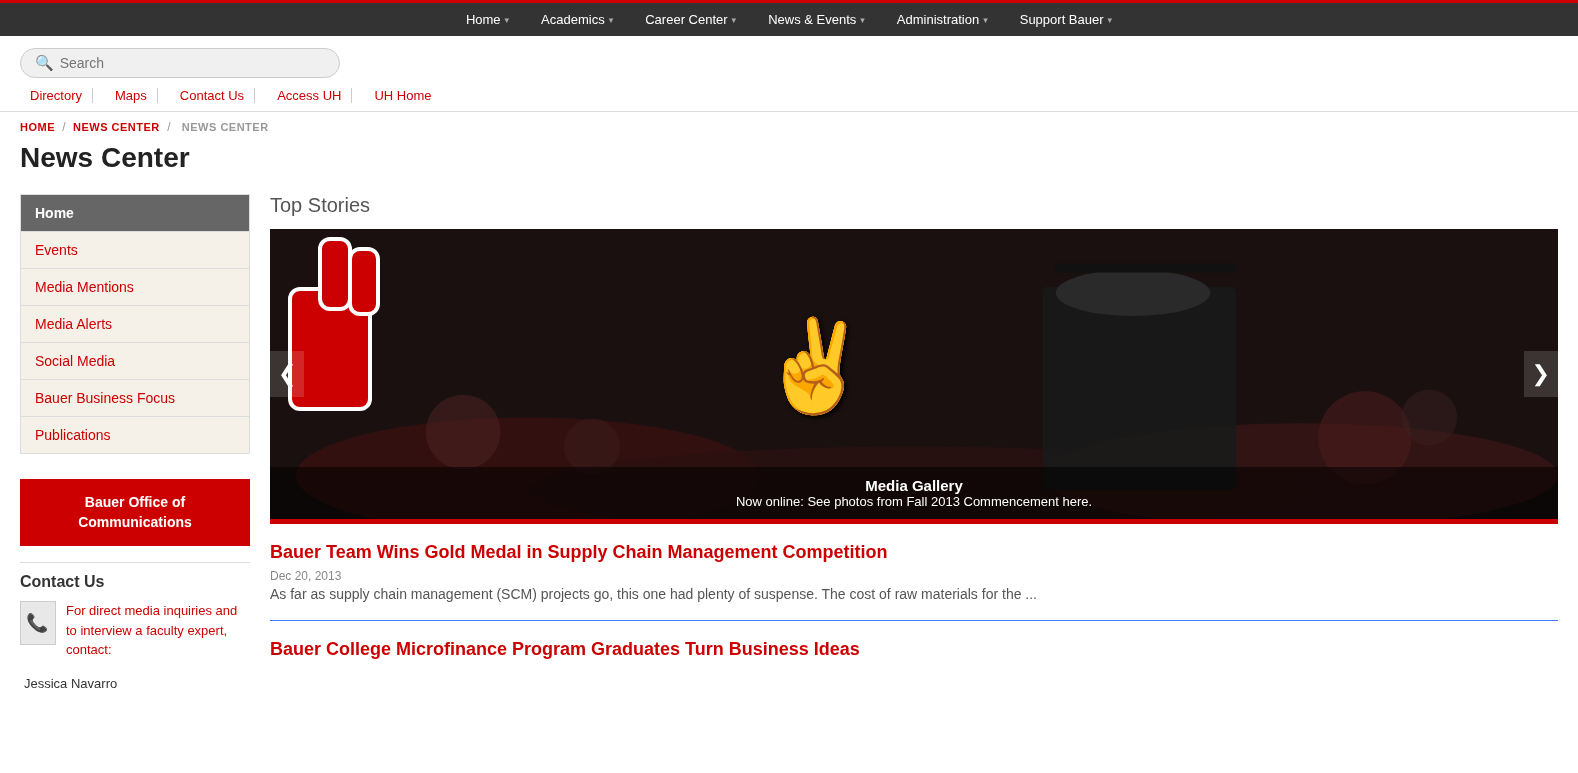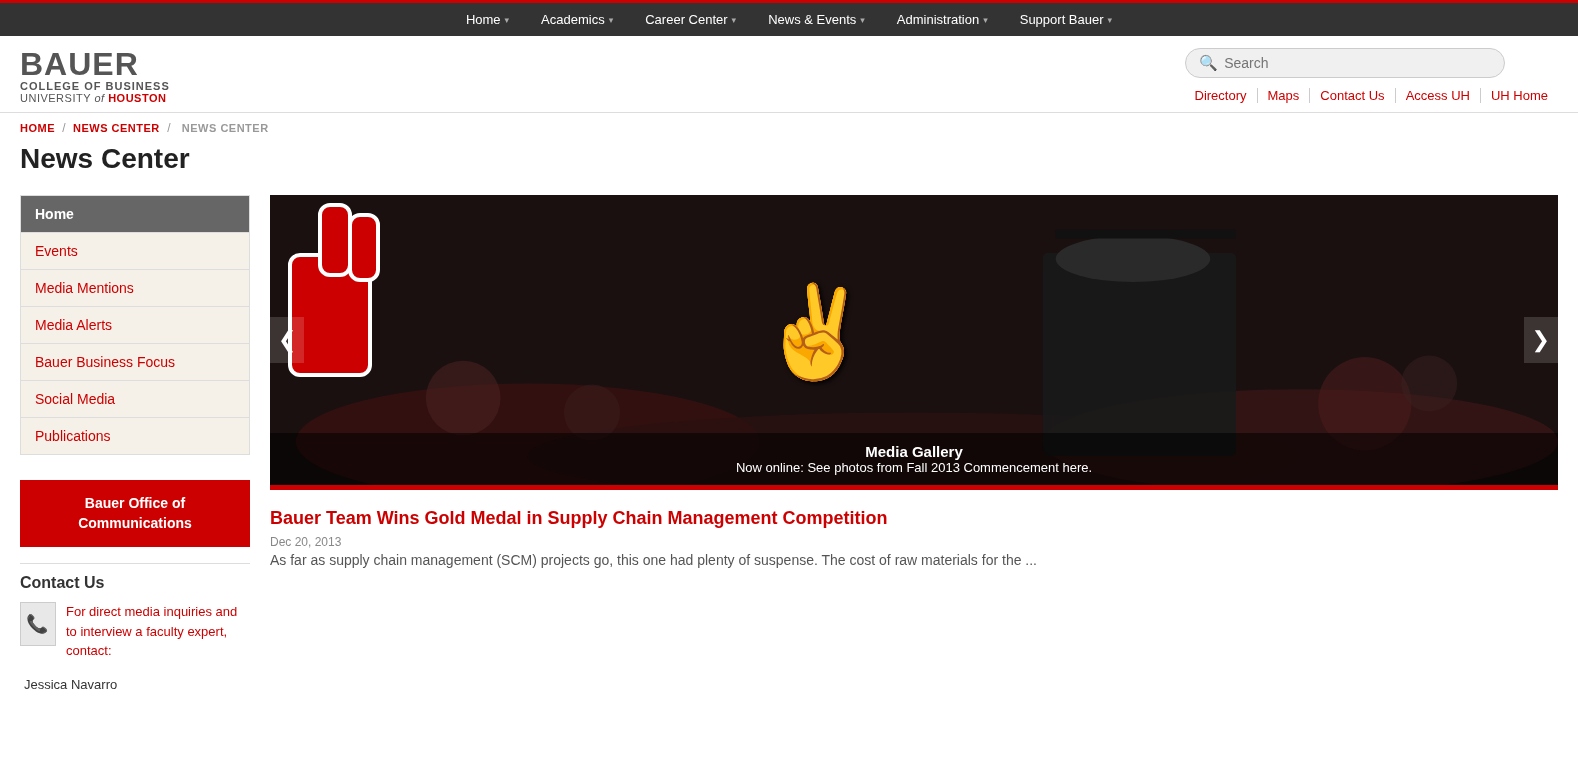--- a/index.html
+++ b/index.html
@@ -84,21 +84,21 @@
       width: 280px;
     }
     .search-icon-wrap {
       color: #999;
       margin-right: 6px;
       font-size: 15px;
     }
     .header-links {
       display: flex;
       justify-content: space-between;
-      gap: 0;
+      gap: 12px;
       font-size: 13px;
     }
     .header-links a {
       color: #cc0000;
       text-decoration: none;
       padding: 0 10px;
       border-right: 1px solid #ccc;
     }
     .header-links a:last-child { border-right: none; }
 
@@ -339,27 +339,20 @@
       <li>
         <a href="#">Administration <span class="dropdown-arrow">▾</span></a>
       </li>
       <li>
         <a href="#">Support Bauer <span class="dropdown-arrow">▾</span></a>
       </li>
     </ul>
 </nav>
 
 <div class="header">
-  <div class="logo-area">
-    <div class="logo-bauer">BAUER</div>
-    <div class="logo-college">COLLEGE OF BUSINESS</div>
-    <div class="logo-university">
-      <span>UNIVERSITY</span> <span style="font-style:italic">of</span> <span class="logo-houston">HOUSTON</span>
-    </div>
-  </div>
   <div class="header-right">
     <div class="search-bar">
       <span class="search-icon-wrap">🔍</span>
       <input type="text" placeholder="Search" style="">
     </div>
     <div class="header-links" id="header-links-list">
     <a href="#">Directory</a>
         <a href="#">Maps</a>
         <a href="#">Contact Us</a>
         <a href="#">Access UH</a>
@@ -381,38 +374,39 @@
 </div>
 
 <div class="page-content">
 
   <div class="sidebar">
     <nav class="sidebar-nav" id="sidebar-nav-list">
         <a href="#" class="sidebar-nav-item active">Home</a>
         <a href="#" class="sidebar-nav-item">Events</a>
         <a href="#" class="sidebar-nav-item">Media Mentions</a>
         <a href="#" class="sidebar-nav-item">Media Alerts</a>
+        <a href="#" class="sidebar-nav-item">Social Media</a>
         <a href="#" class="sidebar-nav-item">Bauer Business Focus</a>
-        <a href="#" class="sidebar-nav-item">Social Media</a>
         <a href="#" class="sidebar-nav-item">Publications</a>
       </nav>
 
     <a href="#" class="sidebar-red-btn" id="sidebar-red-btn">Bauer Office of<br>Communications</a>
 
     <div class="contact-us-section">
       <div class="contact-us-title">Contact Us</div>
       <div class="contact-us-body">
         <div class="phone-icon">📞</div>
         <div class="contact-text">For direct media inquiries and to interview a faculty expert, contact:</div>
       </div>
       <div style="font-size:13px; color:#333; margin-top:16px; padding-left:4px;">Jessica Navarro</div>
     </div>
   </div>
 
   <div class="main-content">
+    <div class="top-stories-title">Top Stories</div>
 
     <div class="carousel">
       <div class="grad-scene">
         <div class="crowd-bg"></div>
 
         <svg width="100%" height="100%" style="position:absolute;top:0;left:0;">
 
           <rect width="100%" height="100%" fill="#1a1010"></rect>
 
           <ellipse cx="20%" cy="85%" rx="18%" ry="20%" fill="#3a1010" opacity="0.8"></ellipse>
@@ -449,15 +443,18 @@
       <button class="carousel-btn carousel-btn-right">❯</button>
     </div>
     <div class="carousel-bottom-bar"></div>
 
     <div class="news-list" id="news-list">
         <div class="news-item">
           <a href="#" class="news-item-title">Bauer Team Wins Gold Medal in Supply Chain Management Competition</a>
           <div class="news-item-date">Dec 20, 2013</div>
           <div class="news-item-body">As far as supply chain management (SCM) projects go, this one had plenty of suspense. The cost of raw materials for the ...</div>
         </div>
+        <div class="news-item">
+          <a href="#" class="news-item-title">Bauer College Microfinance Program Graduates Turn Business Ideas</a>
+        </div>
       </div>
   </div>
 </div>
 
 </body></html>

